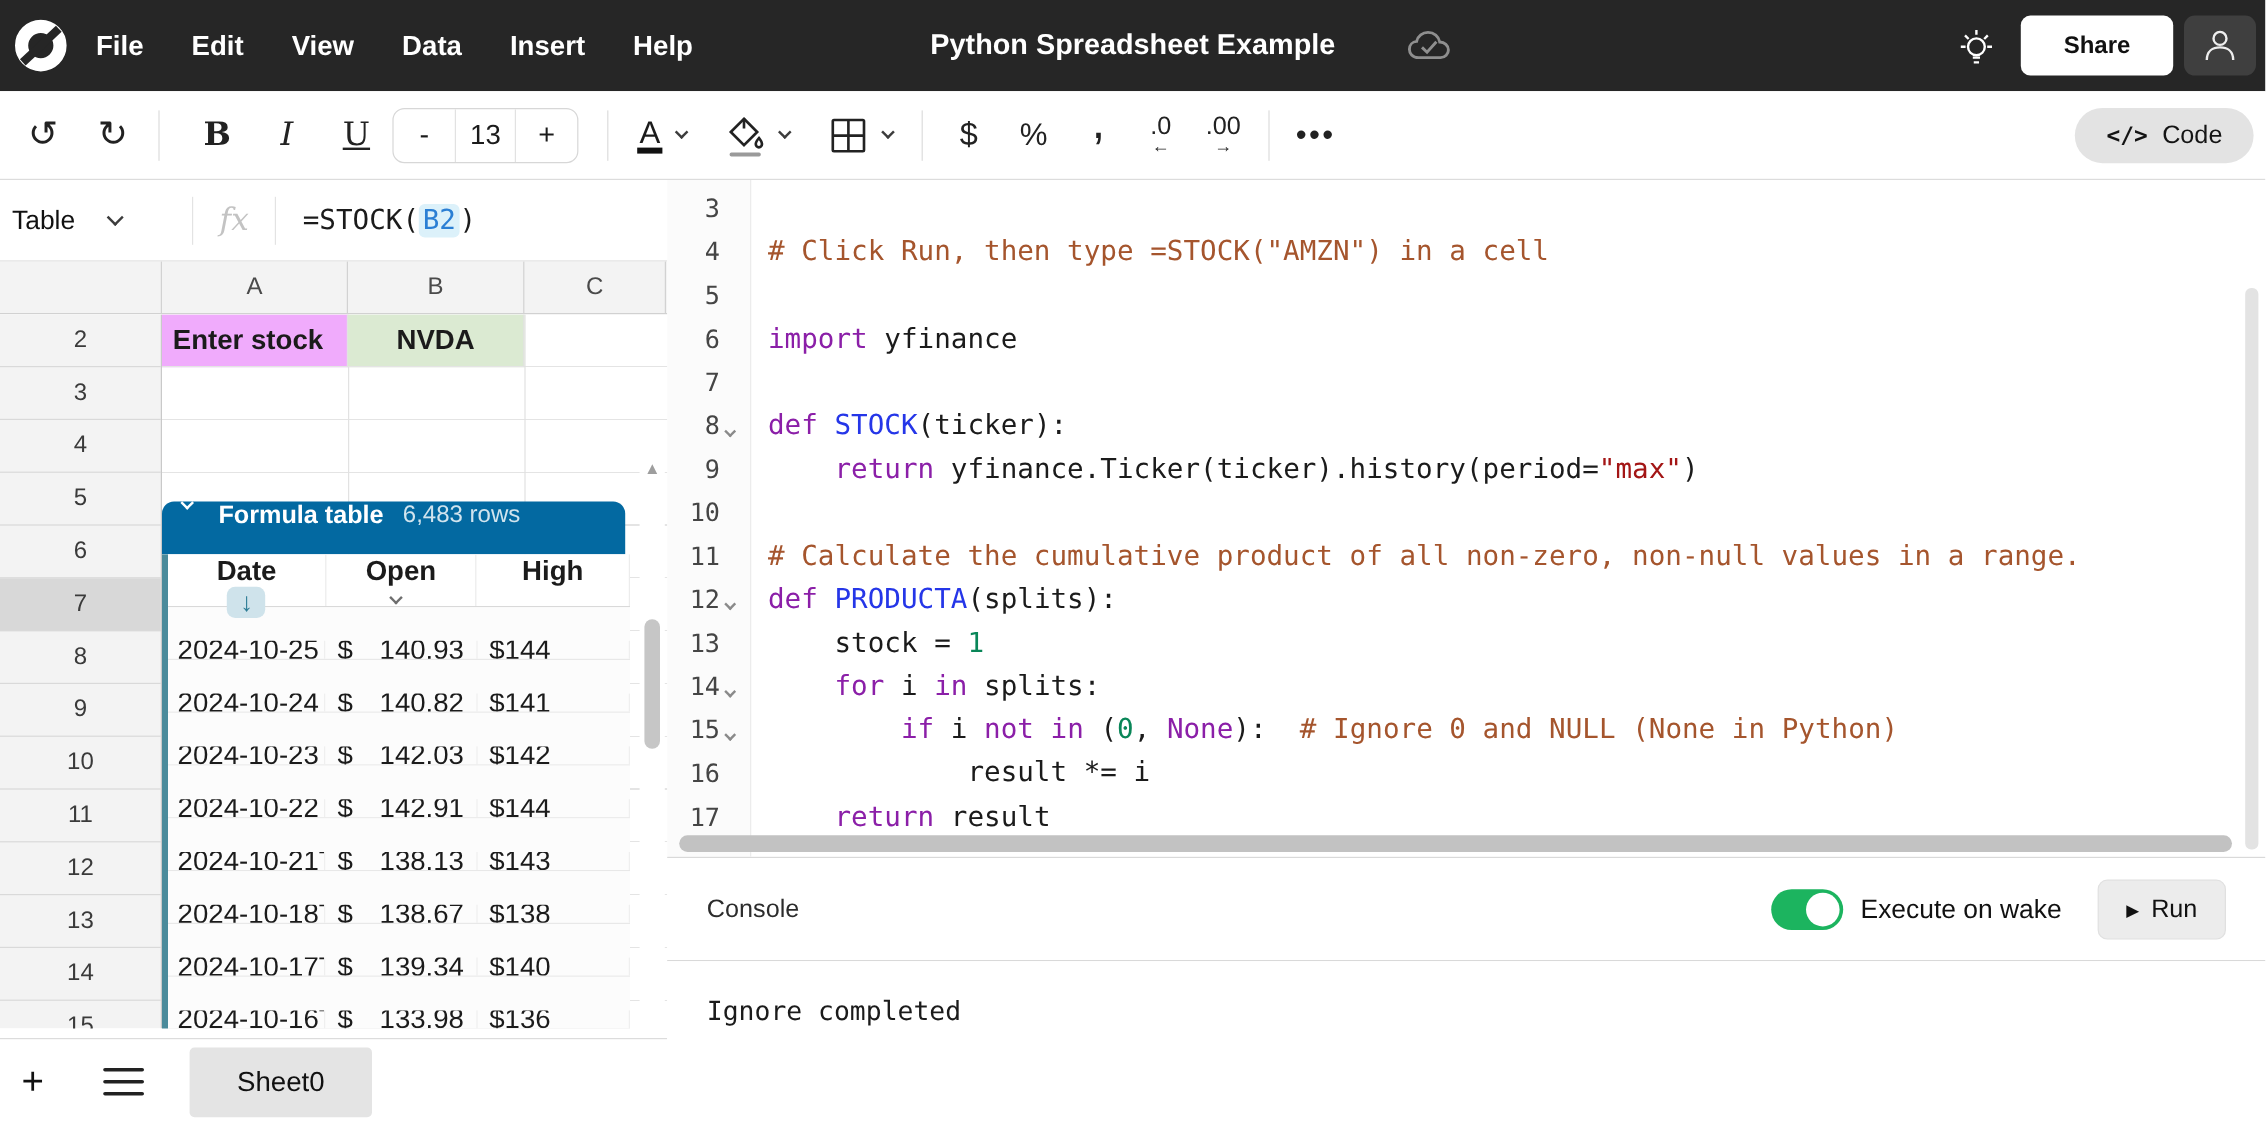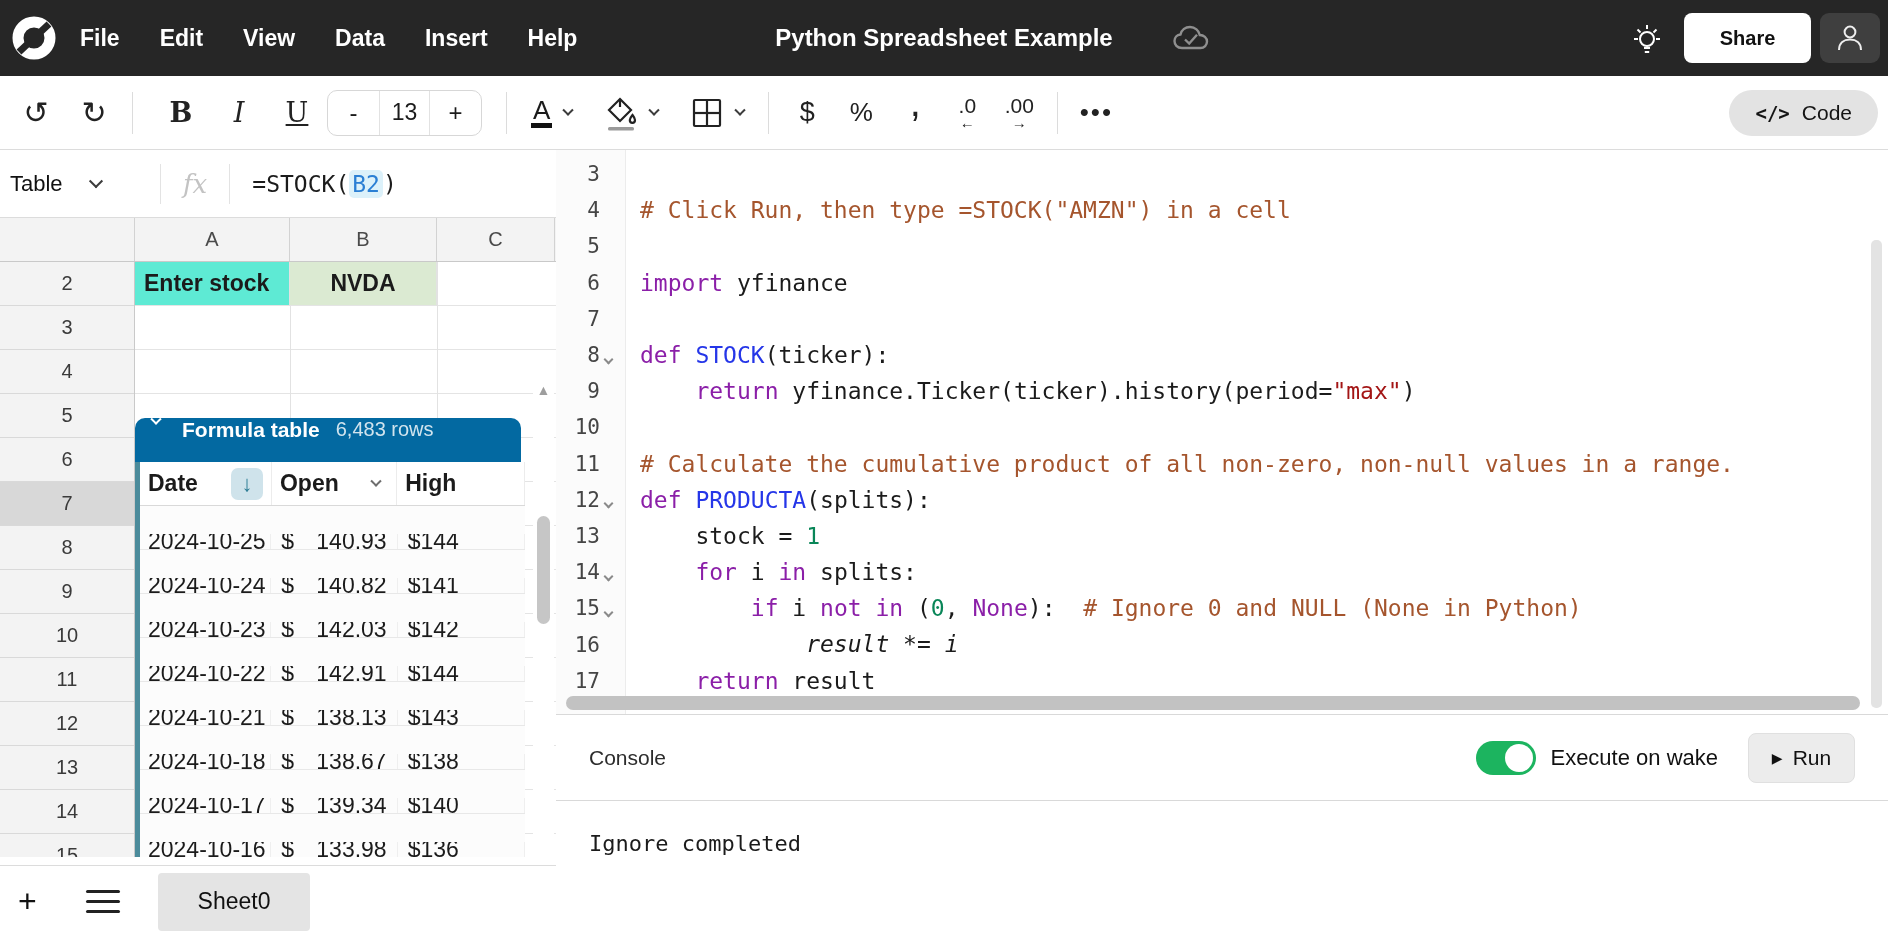--- a/index.html
+++ b/index.html
@@ -65,31 +65,31 @@
   .colhead { display:flex; align-items:center; justify-content:center; font-size:20px; color:#4a4a4a; border-right:1px solid #d2d2d2; cursor:pointer; }
 
   
   .rows-area { position:absolute; top:112px; left:0; right:0; height:595px; overflow:hidden; background:#fff; }
   .gridlines-h { position:absolute; inset:0 0 0 135px;
     background:repeating-linear-gradient(to bottom, transparent 0, transparent 43px, #e4e4e4 43px, #e4e4e4 44px); }
   .vline { position:absolute; top:0; bottom:0; width:1px; background:#e2e2e2; }
   .rownums { position:absolute; top:0; left:0; width:135px; bottom:0; background:#f3f3f3; border-right:1px solid #c9c9c9; }
   .rnum { height:44px; display:flex; align-items:center; justify-content:center; font-size:20px; color:#3a3a3a; border-bottom:1px solid #d9d9d9; cursor:pointer; }
   .rnum.hl { background:#d8d8d8; }
-  .cell { position:absolute; height:44px; display:flex; align-items:center; background:#5eead4; border-bottom:1px solid #e4e4e4; font-size:23px; cursor:cell; }
+  .cell { position:absolute; height:44px; display:flex; align-items:center; background:#f0abfc; border-bottom:1px solid #e4e4e4; font-size:23px; cursor:cell; }
   .cell.bold { font-weight:700; }
 
   
   .dtable { position:absolute; left:135px; top:156px; width:390px; }
   .dtable-banner { width:386px; height:44px; background:#0369a1; border-radius:10px 10px 0 0; display:flex; align-items:flex-start; color:#fff; }
   .dtable-banner .title { font-size:21px; font-weight:700; margin-left:22px; }
   .dtable-banner .rows-count { font-size:20px; color:rgba(255,255,255,.82); margin-left:16px; }
   .dtable-body { border-left:5px solid #4b8b9b; width:390px; background:#fcfcfc; }
   .thead { display:flex; height:44px; background:#fff; border-bottom:1px solid #d9d9d9; }
-  .th { display:flex; align-items:center; justify-content:space-between; font-size:23px; font-weight:700; padding:0 8px; border-right:1px solid #ececec; }
+  .th { display:flex; align-items:center; justify-content:space-between; font-size:23px; font-weight:700; padding:0 8px; border-right:1px solid #ececec;flex-direction:column; }
   .sort-btn { width:32px; height:32px; border-radius:7px; background:#cfe3eb; color:#2e7d95; display:flex; align-items:center; justify-content:center; font-size:22px; cursor:pointer; }
   .tr { display:flex; height:44px; border-bottom:1px solid #e8e8e8; background:#fcfcfc; }
   .td { display:flex; align-items:center; font-size:23px; border-right:1px solid #efefef; overflow:hidden; white-space:nowrap; cursor:cell;margin-top:28px; }
   .td.date { padding-left:8px; }
   .td.money { justify-content:space-between; padding:0 10px; }
 
   
   .grid-vscroll { position:absolute; left:533px; width:21px; top:112px; height:595px; background:#fff; }
   .gv-arrow { position:absolute; left:0; width:21px; text-align:center; color:#9e9e9e; font-size:14px; cursor:pointer; }
   .gv-thumb { position:absolute; left:4px; width:13px; top:142px; height:108px; background:#c6c6c6; border-radius:7px; cursor:grab; }
@@ -487,21 +487,21 @@
           <div class="code-line"><span style="color: rgb(139, 31, 168);">import</span><span style="color: rgb(27, 27, 27);"> yfinance</span></div>
           <div class="code-line"></div>
           <div class="code-line"><span style="color: rgb(139, 31, 168);">def</span><span style="color: rgb(27, 27, 27);"> </span><span style="color: rgb(37, 54, 232);">STOCK</span><span style="color: rgb(27, 27, 27);">(ticker):</span></div>
           <div class="code-line"><span style="color: rgb(27, 27, 27);">    </span><span style="color: rgb(139, 31, 168);">return</span><span style="color: rgb(27, 27, 27);"> yfinance.Ticker(ticker).history(period=</span><span style="color: rgb(163, 21, 21);">"max"</span><span style="color: rgb(27, 27, 27);">)</span></div>
           <div class="code-line"></div>
           <div class="code-line"><span style="color: rgb(165, 85, 45);"># Calculate the cumulative product of all non-zero, non-null values in a range.</span></div>
           <div class="code-line"><span style="color: rgb(139, 31, 168);">def</span><span style="color: rgb(27, 27, 27);"> </span><span style="color: rgb(37, 54, 232);">PRODUCTA</span><span style="color: rgb(27, 27, 27);">(splits):</span></div>
           <div class="code-line"><span style="color: rgb(27, 27, 27);">    stock = </span><span style="color: rgb(9, 134, 88);">1</span></div>
           <div class="code-line"><span style="color: rgb(27, 27, 27);">    </span><span style="color: rgb(139, 31, 168);">for</span><span style="color: rgb(27, 27, 27);"> i </span><span style="color: rgb(139, 31, 168);">in</span><span style="color: rgb(27, 27, 27);"> splits:</span></div>
           <div class="code-line"><span style="color: rgb(27, 27, 27);">        </span><span style="color: rgb(139, 31, 168);">if</span><span style="color: rgb(27, 27, 27);"> i </span><span style="color: rgb(139, 31, 168);">not</span><span style="color: rgb(27, 27, 27);"> </span><span style="color: rgb(139, 31, 168);">in</span><span style="color: rgb(27, 27, 27);"> (</span><span style="color: rgb(9, 134, 88);">0</span><span style="color: rgb(27, 27, 27);">, </span><span style="color: rgb(139, 31, 168);">None</span><span style="color: rgb(27, 27, 27);">):  </span><span style="color: rgb(165, 85, 45);"># Ignore 0 and NULL (None in Python)</span></div>
-          <div class="code-line"><span style="color: rgb(27, 27, 27); font-style: italic;">            result *= i</span></div>
+          <div class="code-line"><span style="color: rgb(27, 27, 27);">            result *= i</span></div>
           <div class="code-line"><span style="color: rgb(27, 27, 27);">    </span><span style="color: rgb(139, 31, 168);">return</span><span style="color: rgb(27, 27, 27);"> result</span></div>
         </div>
       <div class="ed-hscroll"></div>
       <div class="ed-vscroll"></div>
     </div>
 
     <div class="console-head">
       <span class="console-title">Console</span>
       <div class="toggle" id="exec-toggle" style="background: rgb(28, 180, 95);">
         <div class="knob"></div>

